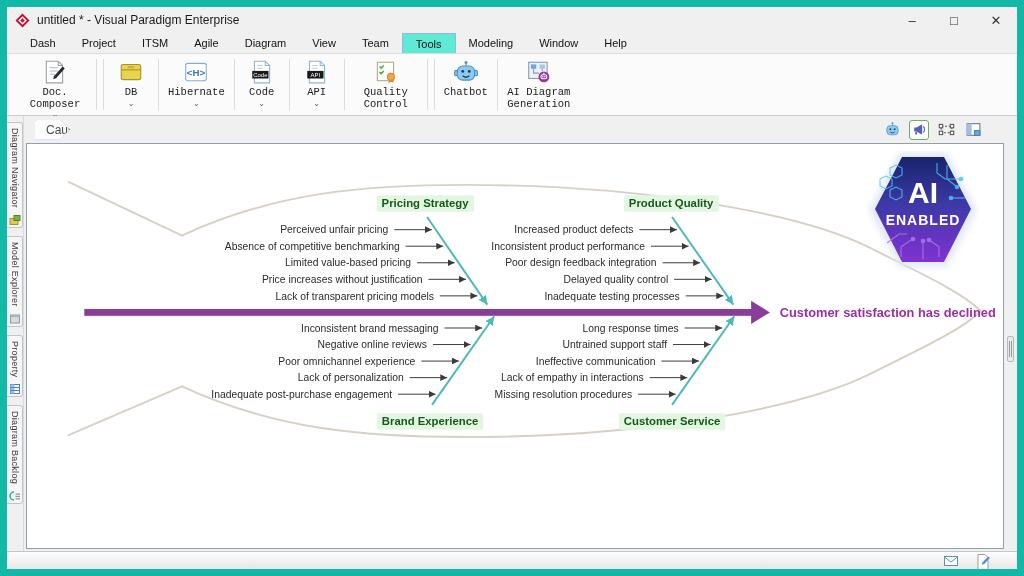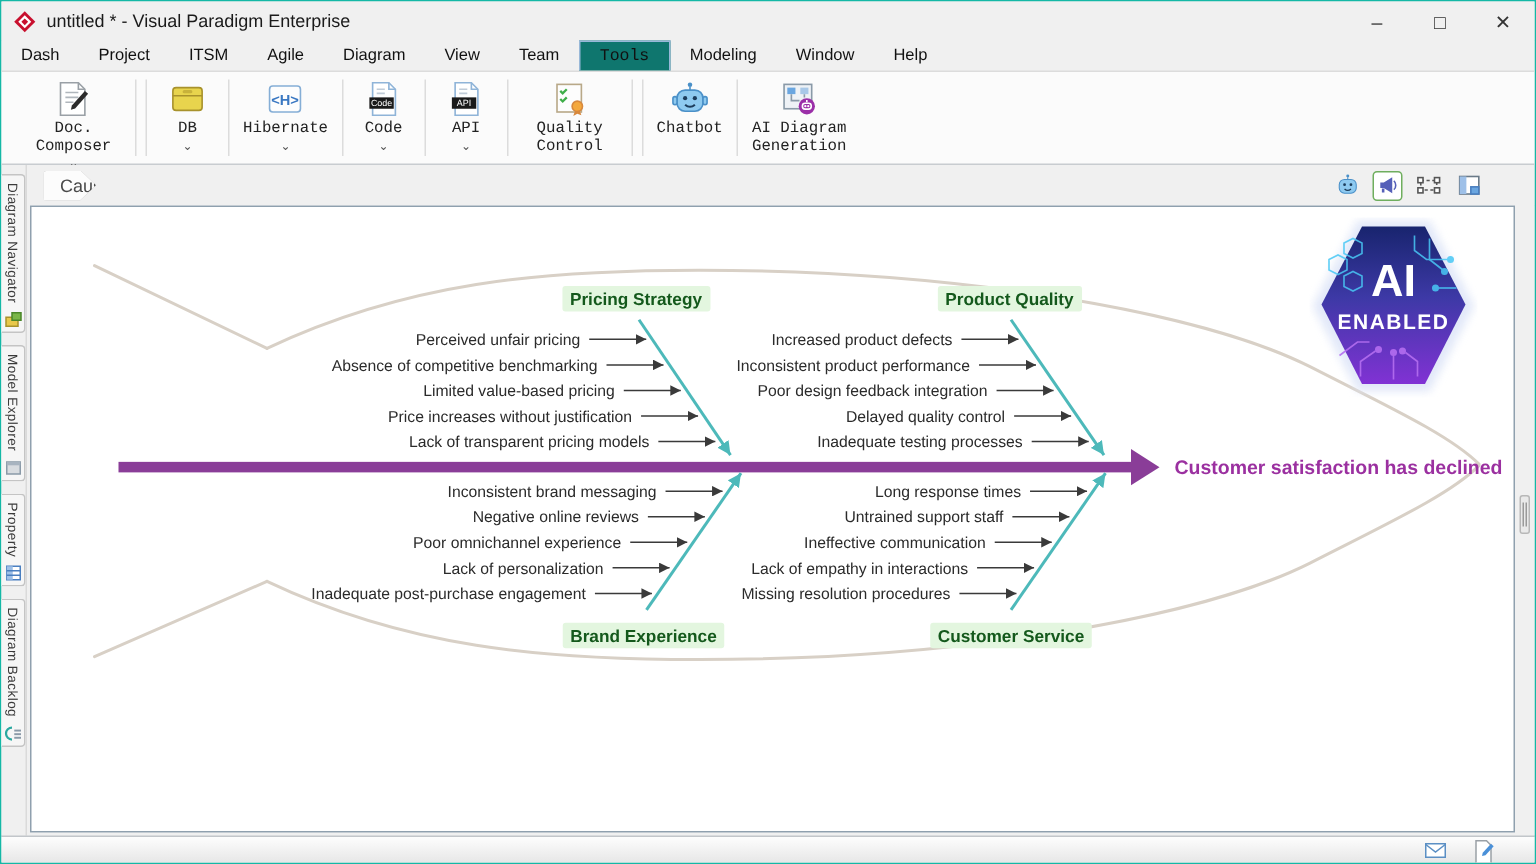--- a/index.html
+++ b/index.html
@@ -1,28 +1,28 @@
 <!DOCTYPE html>
 <html><head>
 <meta charset="utf-8">
 <style>
   * { margin:0; padding:0; box-sizing:border-box; }
   html,body { width:1024px; height:576px; overflow:hidden; font-family:"Liberation Sans",sans-serif; }
-  .window { width:1024px; height:576px; background:#f0f0f0; border:1px solid #14b8a6; display:flex; flex-direction:column; }
+  .window { width:1024px; height:576px; background:#f0f0f0; border:7px solid #14b8a6; display:flex; flex-direction:column; }
 
   
   .titlebar { height:26px; background:#f0f0f0; display:flex; align-items:center; padding-left:8px; flex:0 0 auto; }
   .titlebar .title { font-size:12px; color:#1a1a1a; margin-left:7px; }
   .win-controls { margin-left:auto; display:flex; }
   .win-btn { width:42px; height:26px; display:flex; align-items:center; justify-content:center; font-size:13px; color:#333; cursor:default; }
 
   
-  .menubar { height:21px; display:flex; align-items:stretch; padding-left:0; background:#f0f0f0; border-bottom:1px solid #dcdcdc; flex:0 0 auto;text-align:center; }
+  .menubar { height:21px; display:flex; align-items:stretch; padding-left:10px; background:#f0f0f0; border-bottom:1px solid #dcdcdc; flex:0 0 auto;text-align:center; }
   .menu-item { font-size:11px; color:#111; padding:0 13px; display:flex; align-items:center; }
-  .menu-item.selected { background:#0f766e; border:1px solid #98b8d8; border-bottom:none;font-family:Liberation Mono, monospace; }
+  .menu-item.selected { background:#5eead4; border:1px solid #98b8d8; border-bottom:none; }
 
   
   .toolbar { height:62px; background:#fbfbfb; border-bottom:1px solid #c8ccd0; display:flex; align-items:stretch; padding:2px 4px 2px 10px; flex:0 0 auto; }
   .tb-btn { display:flex; flex-direction:column; align-items:center; justify-content:flex-start; padding:3px 6px 1px; min-width:48px; }
   .tb-icon { width:26px; height:26px; flex:0 0 auto; }
   .tb-icon svg { width:26px; height:26px; }
   .tb-label { font-size:10.5px; line-height:11.5px; color:#222; text-align:center; max-width:64px; margin-top:2px;font-family:Liberation Mono, monospace; }
   .tb-chev { font-size:8px; color:#555; line-height:8px; margin-top:1px; }
   .tb-sep { width:1px; background:#dcdcdc; margin:3px 3px; }
 

